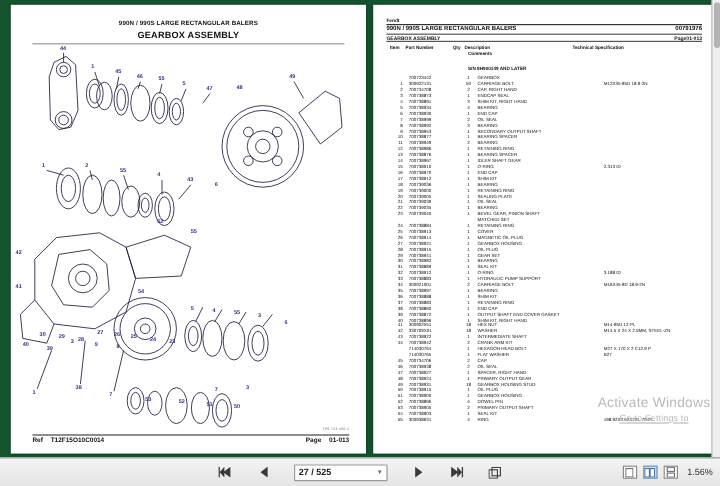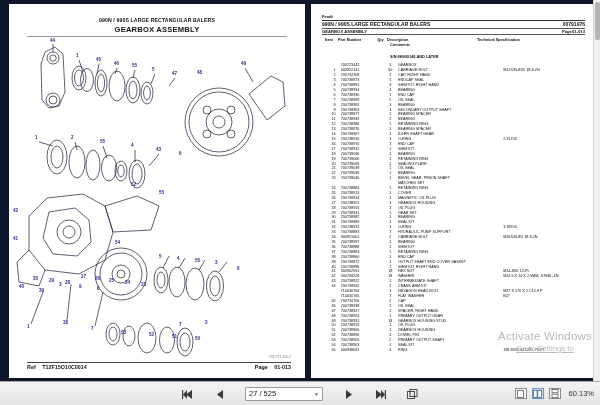--- a/index.html
+++ b/index.html
@@ -8,21 +8,21 @@
     overflow: hidden;
     background: #d9d9d9;
     font-family: "Liberation Sans", sans-serif;
   }
   #viewer { position: relative; width: 600px; height: 405px; background: #c9c9c9; }
 
   
   .pages {
     position: absolute; left: 0; top: 0;
     width: 600px; height: 381px;
-    background: #0f172a;
+    background: #14532d;
     overflow: hidden;
   }
   .page {
     position: absolute; top: 4px;
     background: #ffffff;
     box-shadow: 0 0 2px rgba(0,0,0,.45);
     overflow: hidden;
   }
   .page-left  { left: 9px;  width: 296px; height: 374px; }
   .page-right { left: 311px; width: 282px; height: 374px; }
@@ -107,21 +107,21 @@
     background: #b4b4b4; border-radius: 2px;
   }
 
   
   .toolbar {
     position: absolute; left: 0; bottom: 0; width: 600px; height: 24px;
     background: linear-gradient(#f4f4f4, #e4e4e4);
     border-top: 1px solid #a9a9a9;
     display: flex; align-items: center; justify-content: center;
   }
-  .tb-center { display: flex; align-items: flex-end; gap: 19px; }
+  .tb-center { display: flex; align-items: center; gap: 19px; font-weight: bold; }
   .tb-btn {
     width: 13px; height: 13px;
     display: flex; align-items: center; justify-content: center;
     color: #3a3a3a; background: transparent; border: none;
   }
   .tb-btn svg { display: block; }
   .pagebox {
     width: 78px; height: 14px;
     background: #fff; border: 1px solid #9a9a9a; border-radius: 1px;
     display: flex; align-items: center; justify-content: space-between;
@@ -815,16 +815,16 @@
             <rect x="0.4" y="0.5" width="3.7" height="7" fill="#fff" stroke="#41618c" stroke-width="0.8"></rect>
             <rect x="4.8" y="0.5" width="3.7" height="7" fill="#fff" stroke="#41618c" stroke-width="0.8"></rect>
           </svg>
       </div>
       <div class="vmode">
         <svg width="8" height="9" viewBox="0 0 8 9">
             <rect x="1" y="0.4" width="6" height="3.4" fill="#fff" stroke="#5a5a5a" stroke-width="0.8"></rect>
             <rect x="1" y="5.2" width="6" height="3.4" fill="#fff" stroke="#5a5a5a" stroke-width="0.8"></rect>
           </svg>
       </div>
-      <span class="zoomval">60.13%</span>
+      <span class="zoomval">1.56%</span>
     </div>
   </div>
 </div>
 
 </body></html>

